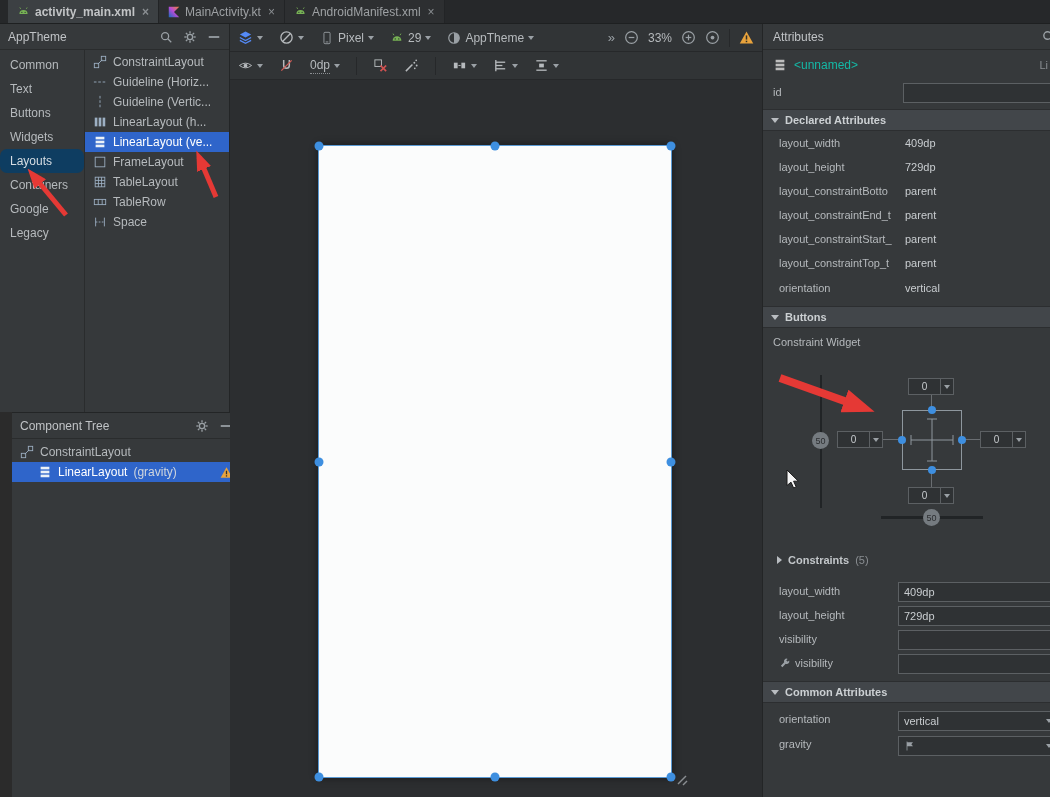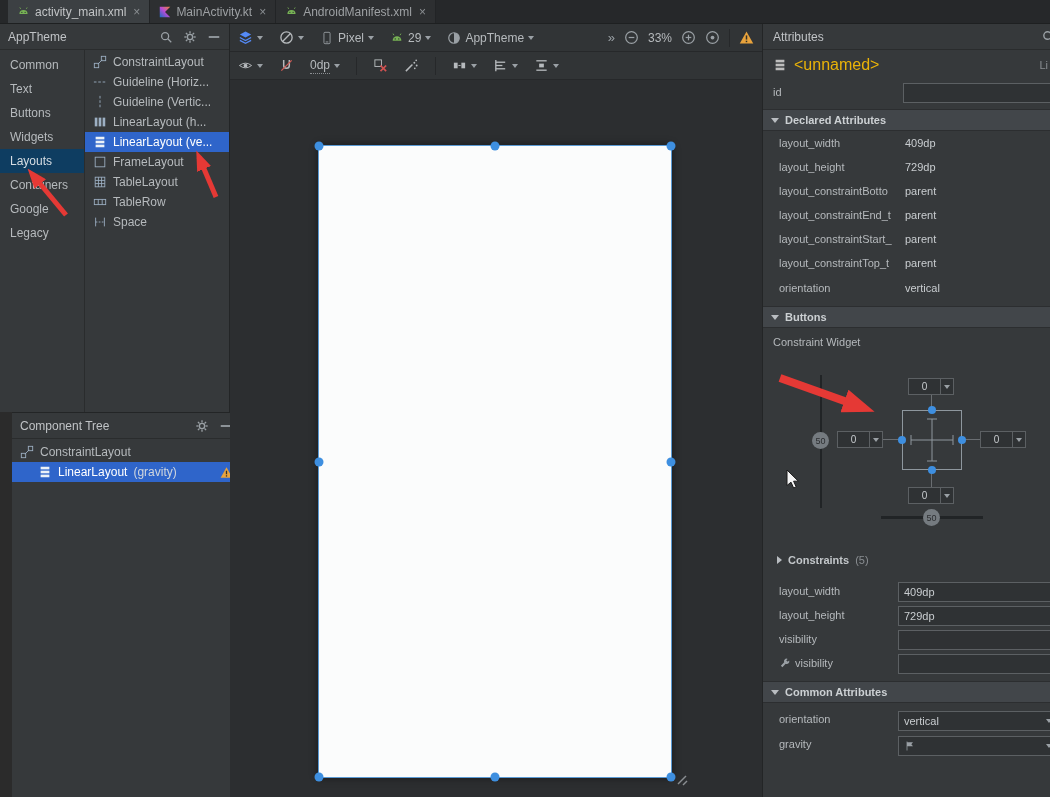--- a/index.html
+++ b/index.html
@@ -7,33 +7,33 @@
     font-family:"Liberation Sans", sans-serif; font-size:12px; color:#bdbdbd; }
   body { position:relative; }
   svg.ic { display:inline-block; flex:none; }
   .c-gray { color:#9aa0a5; }
 
   
   .tabbar { position:absolute; left:0; top:0; width:1050px; height:24px; background:#26282a;
     border-bottom:1px solid #1e2021; display:flex; align-items:stretch; padding-left:8px; }
   .tab { display:flex; align-items:center; gap:5px; padding:0 9px; background:#2d2f31;
     border-right:1px solid #222426; color:#9da0a3; cursor:default; }
-  .tab.active { background:#3c4043; color:#c2c4c6; }
+  .tab.active { background:#3c4043; color:#c2c4c6;font-weight:bold; }
   .tab-close { color:#8a8e92; font-size:12px; margin-left:2px; }
 
   
   .panel { position:absolute; background:#36393b; border-right:1px solid #232526; }
   .panel-hdr { height:26px; display:flex; align-items:center; padding:0 8px; gap:10px;
     border-bottom:1px solid #2a2c2d; }
   .panel-hdr .ttl { flex:1; color:#c0c3c6; }
   .palette { left:0; top:24px; width:230px; height:388px; }
   .pal-body { display:flex; height:362px; }
   .pal-cats { width:85px; border-right:1px solid #2a2c2d; padding-top:3px; }
   .pal-cat { height:24px; line-height:24px; padding-left:10px; color:#b6babd; }
-  .pal-cat.sel { background:#0e3d61; color:#d6dde3; }
+  .pal-cat.sel { background:#0e3d61; color:#d6dde3;border-radius:7px; }
   .pal-items { flex:1; padding-top:2px; }
   .pal-item { height:20px; display:flex; align-items:center; gap:6px; padding-left:8px;
     white-space:nowrap; overflow:hidden; color:#b6babd; }
   .pal-item.sel { background:#2f65ca; color:#ffffff; }
   .pal-item .p-ico, .tree-row .p-ico { color:#9db0c3; }
   .pal-item.sel .p-ico, .tree-row.sel .p-ico { color:#eaf1f8; }
 
   .tree { left:0; top:412px; width:230px; height:385px; border-top:1px solid #232526;margin-left:12px; }
   .tree-row { height:20px; display:flex; align-items:center; gap:6px; padding-left:8px; color:#b6babd; }
   .tree-row.indent { padding-left:26px; }
@@ -59,21 +59,21 @@
     transform:translate(-50%,-50%); }
 
   
   .attrs { position:absolute; left:762px; top:24px; width:288px; height:773px; background:#36393b;
     border-left:1px solid #232526; overflow:hidden; font-size:11px; }
   .attrs .abs { position:absolute; }
   .a-hdr { left:0; top:0; width:100%; height:26px; display:flex; align-items:center;
     padding-left:10px; border-bottom:1px solid #2a2c2d; font-size:12px; color:#c0c3c6; }
   .a-hdr .sch { position:absolute; right:-6px; top:5px; }
   .a-comp { left:0; top:28px; width:100%; height:26px; display:flex; align-items:center; gap:7px; padding:0 2px 0 10px; }
-  .a-comp .nm { color:#eab308; font-size:16px; }
+  .a-comp .nm { color:#14b8a6; font-size:12px; }
   .a-comp .typ { margin-left:auto; color:#8a8e92; }
   .a-id { left:0; top:56px; width:100%; height:26px; }
   .a-id .lbl { position:absolute; left:10px; top:6px; color:#b5b9bc; }
   .band { left:0; width:100%; height:22px; background:#42464a; border-top:1px solid #2c2e30;
     border-bottom:1px solid #2c2e30; display:flex; align-items:center; gap:6px; padding-left:8px;
     font-weight:bold; color:#ccd0d3; }
   .tri-d { width:0; height:0; border-left:4px solid transparent; border-right:4px solid transparent;
     border-top:5px solid #b9bdc1; }
   .tri-r { width:0; height:0; border-top:4px solid transparent; border-bottom:4px solid transparent;
     border-left:5px solid #b9bdc1; }

